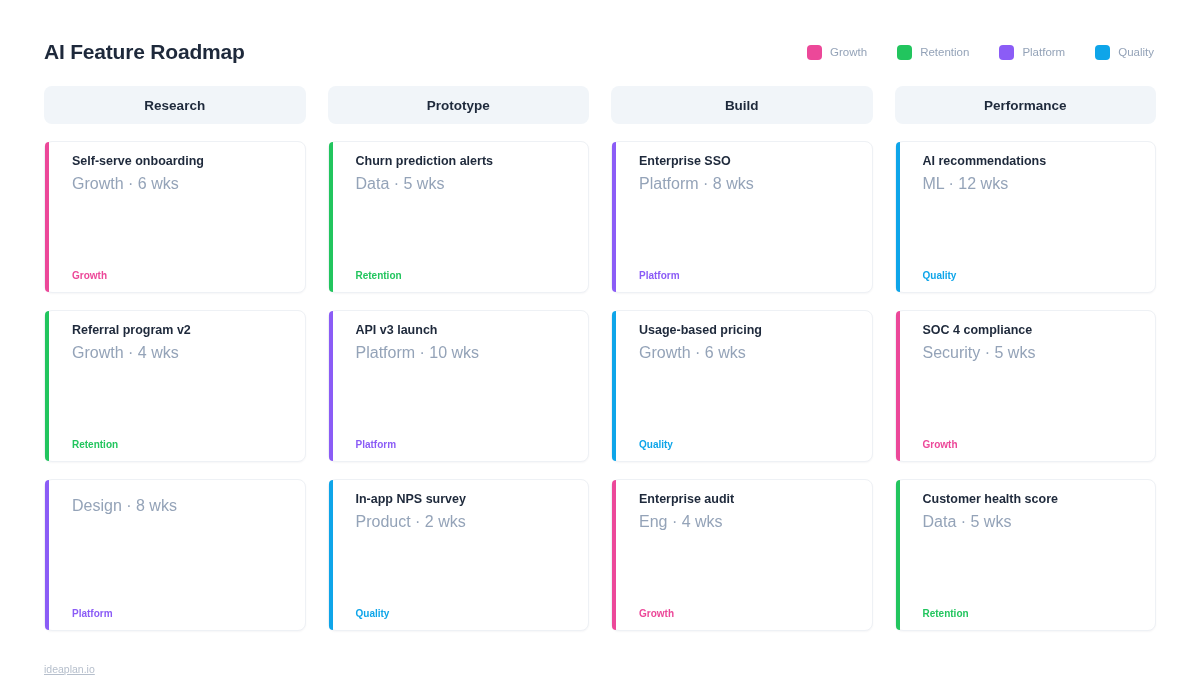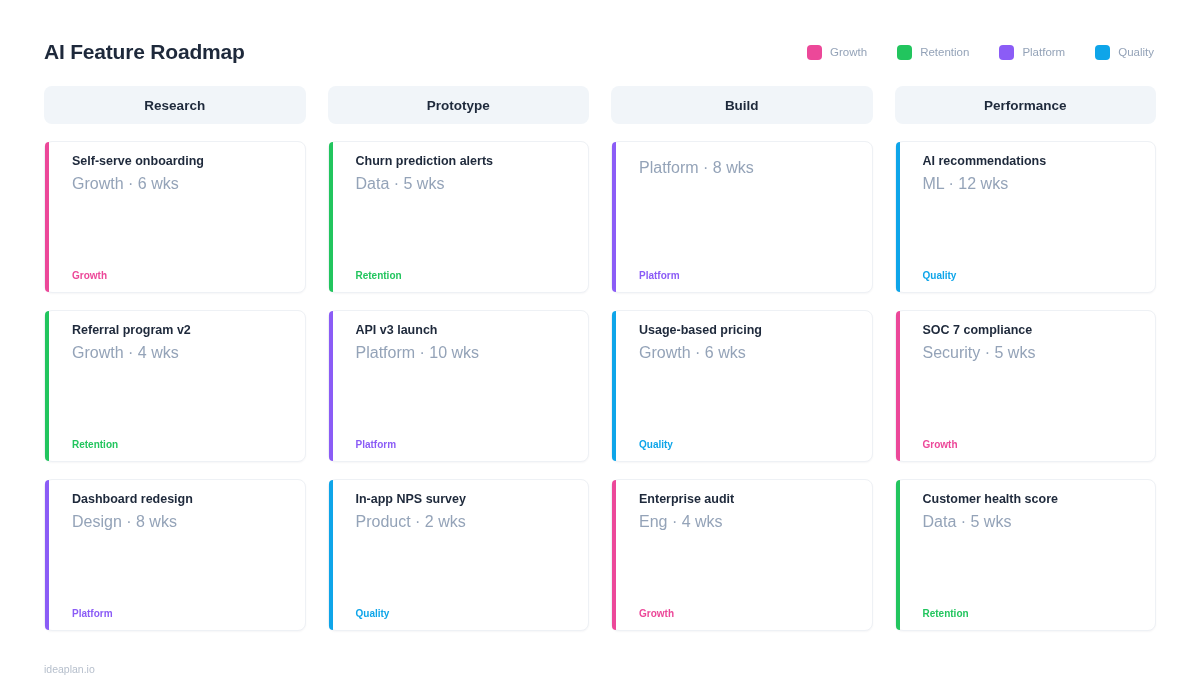--- a/index.html
+++ b/index.html
@@ -128,20 +128,21 @@
     font-weight: bold;
   }
 
   
   .footer {
     position: absolute;
     left: 44px;
     bottom: 18px;
     font-size: 10.5px;
     color: #b6bfcc;
+    text-decoration: underline;
   }
 </style>
 </head>
 <body>
 
 <div class="page">
 
   <div class="topbar">
     <div class="page-title">AI Feature Roadmap</div>
     <div class="legend">
@@ -174,21 +175,20 @@
           <div class="card-tag" style="color: rgb(236, 72, 153);">Growth</div>
         </div>
         <div class="card">
           <div class="card-accent" style="background: rgb(34, 197, 94);"></div>
           <div class="card-title">Referral program v2</div>
           <div class="card-meta">Growth · 4 wks</div>
           <div class="card-tag" style="color: rgb(34, 197, 94);">Retention</div>
         </div>
         <div class="card">
           <div class="card-accent" style="background: rgb(139, 92, 246);"></div>
-          <div class="card-title">Dashboard redesign</div>
           <div class="card-meta">Design · 8 wks</div>
           <div class="card-tag" style="color: rgb(139, 92, 246);">Platform</div>
         </div>
       </div>
       <div class="column">
         <div class="column-header">Prototype</div>
         <div class="card">
           <div class="card-accent" style="background: rgb(34, 197, 94);"></div>
           <div class="card-title">Churn prediction alerts</div>
           <div class="card-meta">Data · 5 wks</div>
@@ -204,20 +204,21 @@
           <div class="card-accent" style="background: rgb(14, 165, 233);"></div>
           <div class="card-title">In-app NPS survey</div>
           <div class="card-meta">Product · 2 wks</div>
           <div class="card-tag" style="color: rgb(14, 165, 233);">Quality</div>
         </div>
       </div>
       <div class="column">
         <div class="column-header">Build</div>
         <div class="card">
           <div class="card-accent" style="background: rgb(139, 92, 246);"></div>
+          <div class="card-title">Enterprise SSO</div>
           <div class="card-meta">Platform · 8 wks</div>
           <div class="card-tag" style="color: rgb(139, 92, 246);">Platform</div>
         </div>
         <div class="card">
           <div class="card-accent" style="background: rgb(14, 165, 233);"></div>
           <div class="card-title">Usage-based pricing</div>
           <div class="card-meta">Growth · 6 wks</div>
           <div class="card-tag" style="color: rgb(14, 165, 233);">Quality</div>
         </div>
         <div class="card">
@@ -230,21 +231,21 @@
       <div class="column">
         <div class="column-header">Performance</div>
         <div class="card">
           <div class="card-accent" style="background: rgb(14, 165, 233);"></div>
           <div class="card-title">AI recommendations</div>
           <div class="card-meta">ML · 12 wks</div>
           <div class="card-tag" style="color: rgb(14, 165, 233);">Quality</div>
         </div>
         <div class="card">
           <div class="card-accent" style="background: rgb(236, 72, 153);"></div>
-          <div class="card-title">SOC 7 compliance</div>
+          <div class="card-title">SOC 4 compliance</div>
           <div class="card-meta">Security · 5 wks</div>
           <div class="card-tag" style="color: rgb(236, 72, 153);">Growth</div>
         </div>
         <div class="card">
           <div class="card-accent" style="background: rgb(34, 197, 94);"></div>
           <div class="card-title">Customer health score</div>
           <div class="card-meta">Data · 5 wks</div>
           <div class="card-tag" style="color: rgb(34, 197, 94);">Retention</div>
         </div>
       </div>

